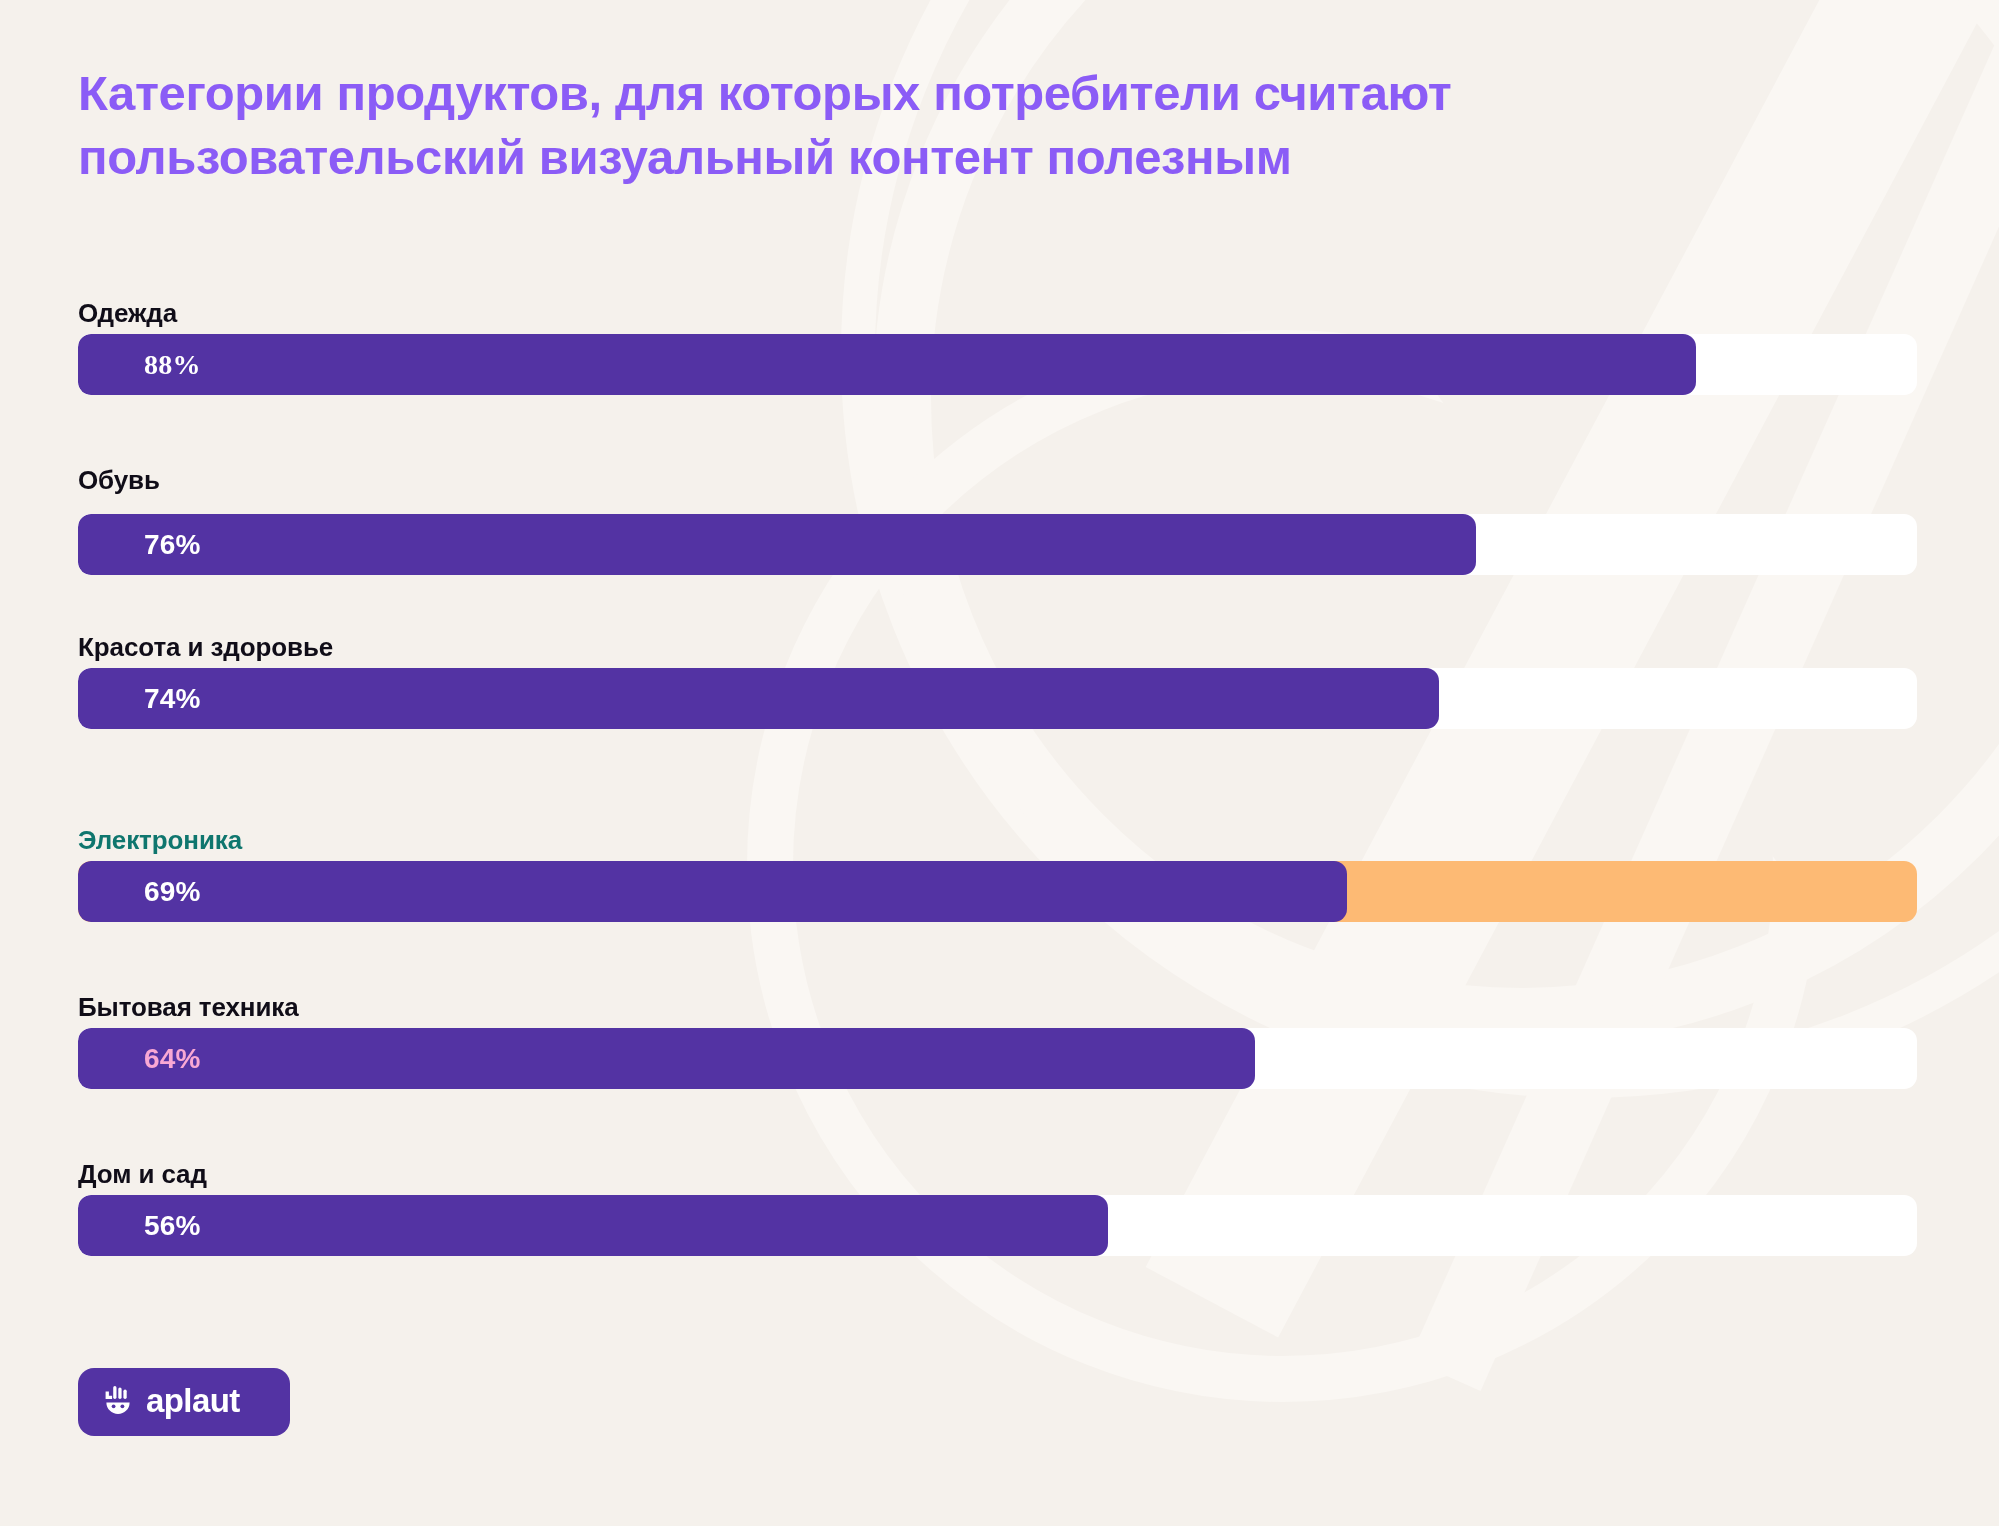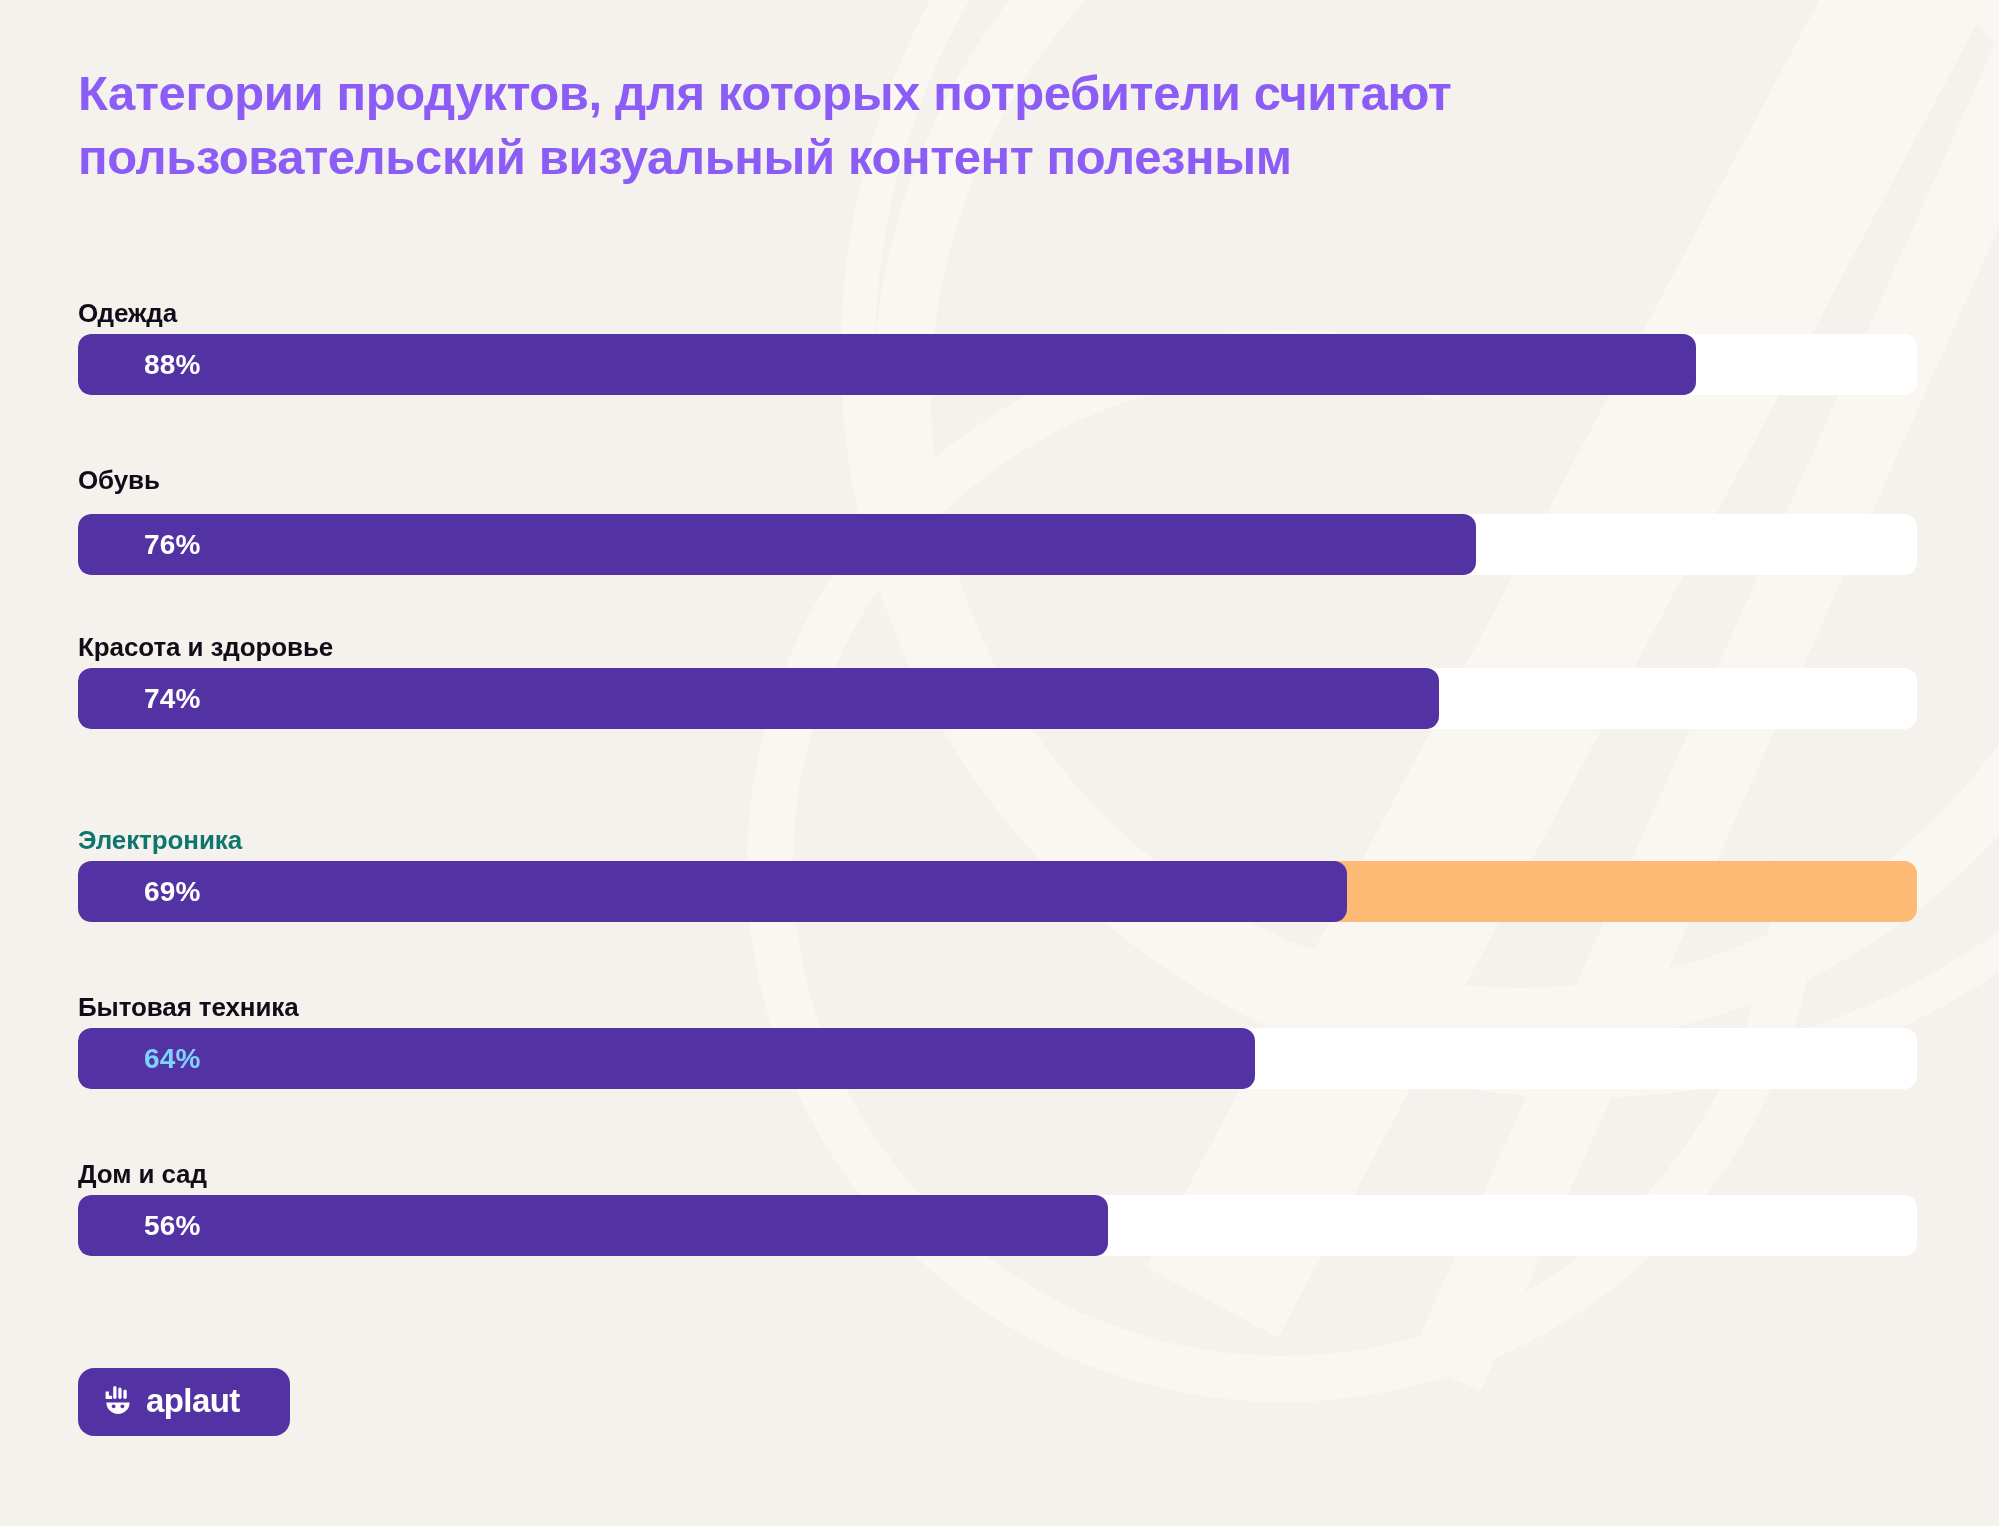--- a/index.html
+++ b/index.html
@@ -193,21 +193,21 @@
   </div>
 
   <div class="content">
 
     <h1 class="chart-title" style="color: #8b5cf6;">Категории продуктов, для которых потребители считают пользовательский визуальный контент полезным</h1>
 
     <div class="bars">
 
       <div class="bar-group">
         <span class="bar-label" style="color: rgb(16, 13, 24);">Одежда</span>
-        <div class="bar-track" style="background: rgb(255, 255, 255);">
+        <div class="bar-track" style="background: rgb(255, 255, 255); font-family: Liberation Serif, serif;">
           <div class="bar-fill" style="width: 88%; background: rgb(83, 51, 163);">
             <span class="bar-value" style="color: rgb(255, 255, 255);">88%</span>
           </div>
         </div>
       </div>
 
       <div class="bar-group">
         <span class="bar-label" style="color: rgb(16, 13, 24);">Обувь</span>
         <div class="bar-track" style="background: rgb(255, 255, 255); margin-top: 13px;">
           <div class="bar-fill" style="width: 76%; background: rgb(83, 51, 163);">
@@ -231,21 +231,21 @@
           <div class="bar-fill" style="width: 69%; background: rgb(83, 51, 163);">
             <span class="bar-value" style="color: rgb(255, 255, 255);">69%</span>
           </div>
         </div>
       </div>
 
       <div class="bar-group">
         <span class="bar-label" style="color: rgb(16, 13, 24);">Бытовая техника</span>
         <div class="bar-track" style="background: rgb(255, 255, 255);">
           <div class="bar-fill" style="width: 64%; background: rgb(83, 51, 163);">
-            <span class="bar-value" style="color: #7dd3fc;">64%</span>
+            <span class="bar-value" style="color: #f9a8d4;">64%</span>
           </div>
         </div>
       </div>
 
       <div class="bar-group">
         <span class="bar-label" style="color: rgb(16, 13, 24);">Дом и сад</span>
         <div class="bar-track" style="background: rgb(255, 255, 255);">
           <div class="bar-fill" style="width: 56%; background: rgb(83, 51, 163);">
             <span class="bar-value" style="color: rgb(255, 255, 255);">56%</span>
           </div>

